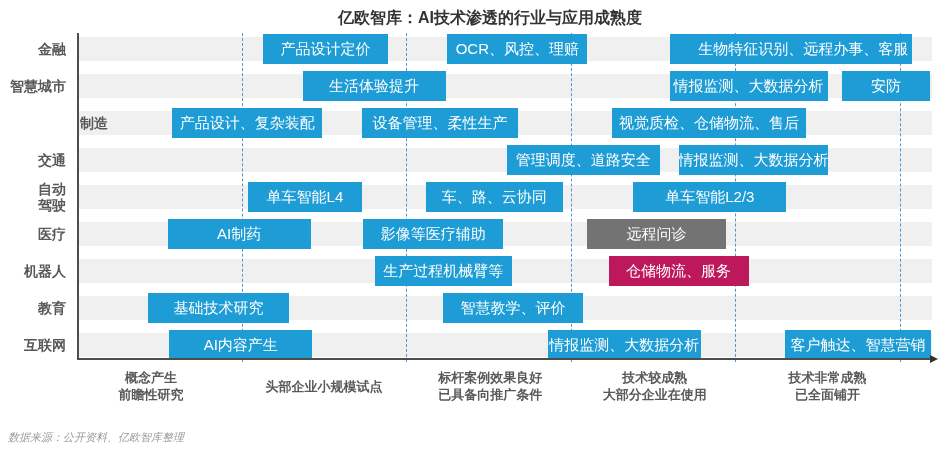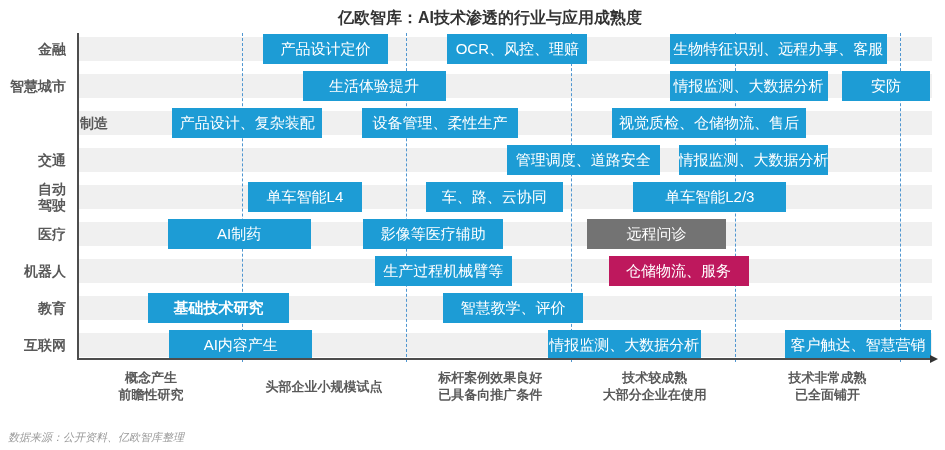--- a/index.html
+++ b/index.html
@@ -63,38 +63,38 @@
       <div class="abs industry-label" style="left: 0px; top: 291px; width: 66px; height: 34px;">教育</div>
       <div class="abs row-band" style="left: 77px; top: 333px; width: 855px; height: 24px; background: rgb(240, 240, 240);"></div>
       <div class="abs industry-label" style="left: 0px; top: 328px; width: 66px; height: 34px;">互联网</div>
       <div class="abs stage-line" style="left: 241.6px; top: 33px; height: 329px; border-color: rgb(79, 150, 208);"></div>
       <div class="abs stage-line" style="left: 406.2px; top: 33px; height: 329px; border-color: rgb(79, 150, 208);"></div>
       <div class="abs stage-line" style="left: 570.8px; top: 33px; height: 329px; border-color: rgb(79, 150, 208);"></div>
       <div class="abs stage-line" style="left: 735.4px; top: 33px; height: 329px; border-color: rgb(79, 150, 208);"></div>
       <div class="abs stage-line" style="left: 900px; top: 33px; height: 329px; border-color: rgb(79, 150, 208);"></div>
       <div class="abs app-box" style="left: 262.998px; top: 34px; width: 125.096px; height: 30px; background: rgb(29, 156, 213);">产品设计定价</div>
       <div class="abs app-box" style="left: 447.35px; top: 34px; width: 139.91px; height: 30px; background: rgb(29, 156, 213);">OCR、风控、理赔</div>
-      <div class="abs app-box" style="left: 669.56px; top: 34px; width: 217.272px; height: 30px; background: rgb(29, 156, 213);">生物特征识别、远程办事、客服</div>
+      <div class="abs app-box" style="left: 669.56px; top: 34px; width: 217.272px; height: 30px; background: rgb(29, 156, 213); padding-left: 25px;">生物特征识别、远程办事、客服</div>
       <div class="abs app-box" style="left: 302.502px; top: 71px; width: 143.202px; height: 30px; background: rgb(29, 156, 213);">生活体验提升</div>
       <div class="abs app-box" style="left: 669.56px; top: 71px; width: 158.016px; height: 30px; background: rgb(29, 156, 213);">情报监测、大数据分析</div>
       <div class="abs app-box" style="left: 842.39px; top: 71px; width: 87.238px; height: 30px; background: rgb(29, 156, 213);">安防</div>
       <div class="abs app-box" style="left: 172.468px; top: 108px; width: 149.786px; height: 30px; background: rgb(29, 156, 213);">产品设计、复杂装配</div>
       <div class="abs app-box" style="left: 361.758px; top: 108px; width: 156.37px; height: 30px; background: rgb(29, 156, 213);">设备管理、柔性生产</div>
       <div class="abs app-box" style="left: 611.95px; top: 108px; width: 194.228px; height: 30px; background: rgb(29, 156, 213);">视觉质检、仓储物流、售后</div>
       <div class="abs app-box" style="left: 506.606px; top: 145px; width: 153.078px; height: 30px; background: rgb(29, 156, 213);">管理调度、道路安全</div>
       <div class="abs app-box" style="left: 679.436px; top: 145px; width: 148.14px; height: 30px; background: rgb(29, 156, 213);">情报监测、大数据分析</div>
       <div class="abs app-box" style="left: 248.184px; top: 182px; width: 113.574px; height: 30px; background: rgb(29, 156, 213);">单车智能L4</div>
       <div class="abs app-box" style="left: 425.952px; top: 182px; width: 136.618px; height: 30px; background: rgb(29, 156, 213);">车、路、云协同</div>
       <div class="abs app-box" style="left: 633.348px; top: 182px; width: 153.078px; height: 30px; background: rgb(29, 156, 213);">单车智能L2/3</div>
       <div class="abs app-box" style="left: 167.53px; top: 219px; width: 143.202px; height: 30px; background: rgb(29, 156, 213);">AI制药</div>
       <div class="abs app-box" style="left: 363.404px; top: 219px; width: 139.91px; height: 30px; background: rgb(29, 156, 213);">影像等医疗辅助</div>
       <div class="abs app-box" style="left: 587.26px; top: 219px; width: 138.264px; height: 30px; background: #737373;">远程问诊</div>
       <div class="abs app-box" style="left: 374.926px; top: 256px; width: 136.618px; height: 30px; background: rgb(29, 156, 213);">生产过程机械臂等</div>
       <div class="abs app-box" style="left: 608.658px; top: 256px; width: 139.91px; height: 30px; background: #be185d;">仓储物流、服务</div>
-      <div class="abs app-box" style="left: 147.778px; top: 293px; width: 141.556px; height: 30px; background: rgb(29, 156, 213); font-weight: bold;">基础技术研究</div>
+      <div class="abs app-box" style="left: 147.778px; top: 293px; width: 141.556px; height: 30px; background: rgb(29, 156, 213);">基础技术研究</div>
       <div class="abs app-box" style="left: 443px; top: 293px; width: 139.91px; height: 30px; background: rgb(29, 156, 213);">智慧教学、评价</div>
       <div class="abs app-box" style="left: 169.176px; top: 330px; width: 143.202px; height: 30px; background: rgb(29, 156, 213);">AI内容产生</div>
       <div class="abs app-box" style="left: 547.756px; top: 330px; width: 153.078px; height: 30px; background: rgb(29, 156, 213);">情报监测、大数据分析</div>
       <div class="abs app-box" style="left: 784.78px; top: 330px; width: 146.494px; height: 30px; background: rgb(29, 156, 213);">客户触达、智慧营销</div>
       <div class="abs" id="y-axis" style="left: 77px; top: 33px; height: 325px; background: rgb(77, 77, 77);"></div>
       <div class="abs" id="x-axis" style="left: 77px; top: 358px; width: 853px; background: rgb(77, 77, 77);"></div>
       <div class="abs" id="axis-arrow" style="left: 930px; top: 355px;"></div>
       <div class="abs stage-label" style="left: 151.07px; top: 368px; width: 220px;">概念产生
 前瞻性研究</div>
       <div class="abs stage-label" style="left: 323.9px; top: 368px; width: 220px;">头部企业小规模试点</div>

